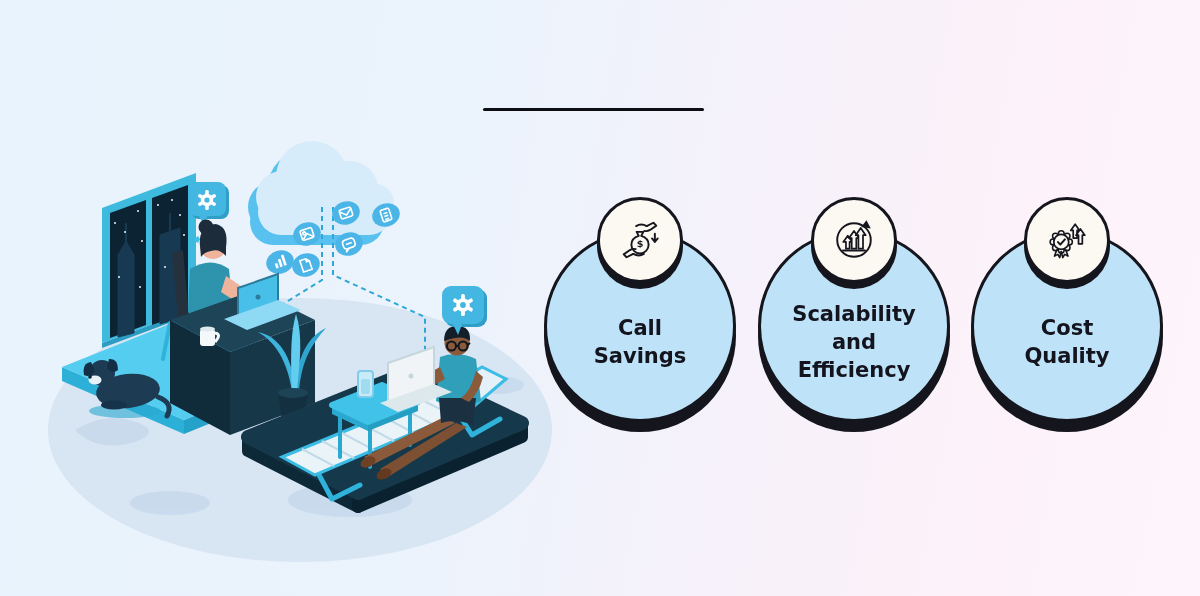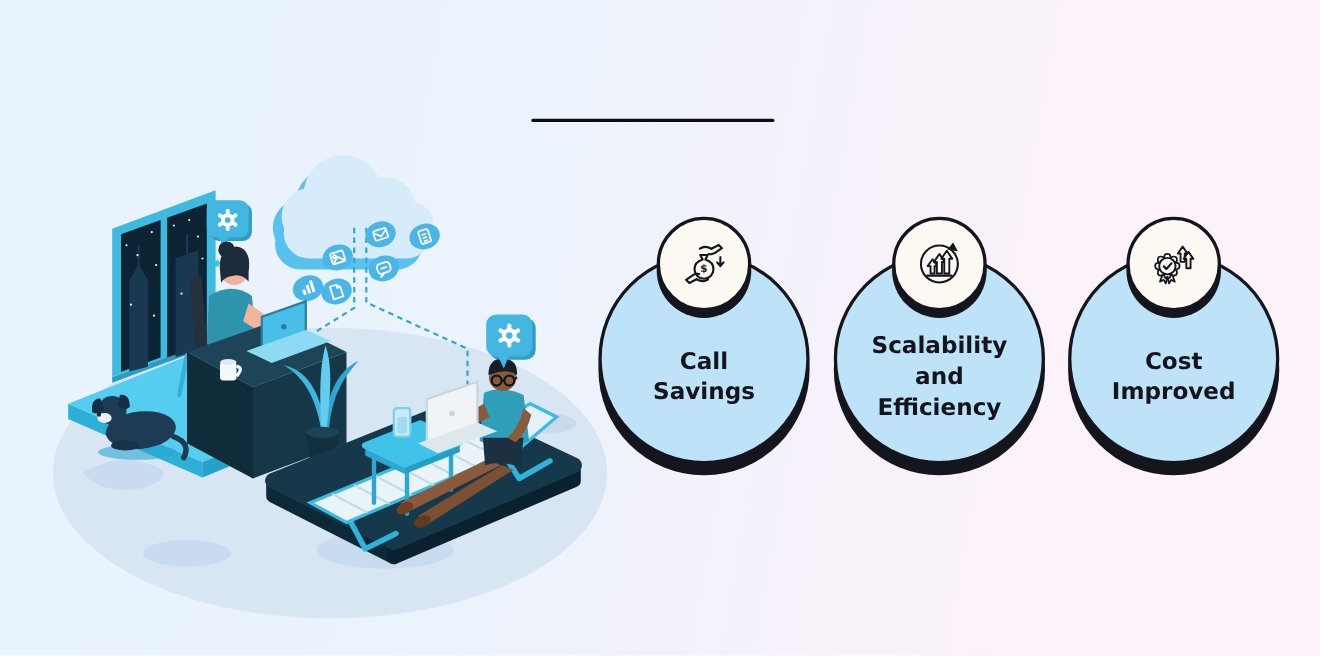--- a/index.html
+++ b/index.html
@@ -352,17 +352,17 @@
           </g>
           <circle r="7.8" fill="#fcf8f2" stroke="#15151d" stroke-width="1.8"></circle>
           <path d="M-3.4 0.2 L-1 2.8 L3.8 -2.6" fill="none" stroke="#15151d" stroke-width="2.1" stroke-linecap="round" stroke-linejoin="round"></path>
           <path d="M-4.6 8 L-7 14.8 L-3.5 13 L-1.6 16.4 L0.2 9.6" fill="none" stroke="#15151d" stroke-width="1.7" stroke-linejoin="round"></path>
           <path d="M4.6 8 L7 14.8 L3.5 13 L1.6 16.4 L-0.2 9.6" fill="none" stroke="#15151d" stroke-width="1.7" stroke-linejoin="round"></path>
         </g>
       </svg>
     </div>
     <div class="label">
       <span>Cost</span>
-      <span>Improved</span>
+      <span>Quality</span>
     </div>
   </div>
 
 </div>
 
 </body></html>

